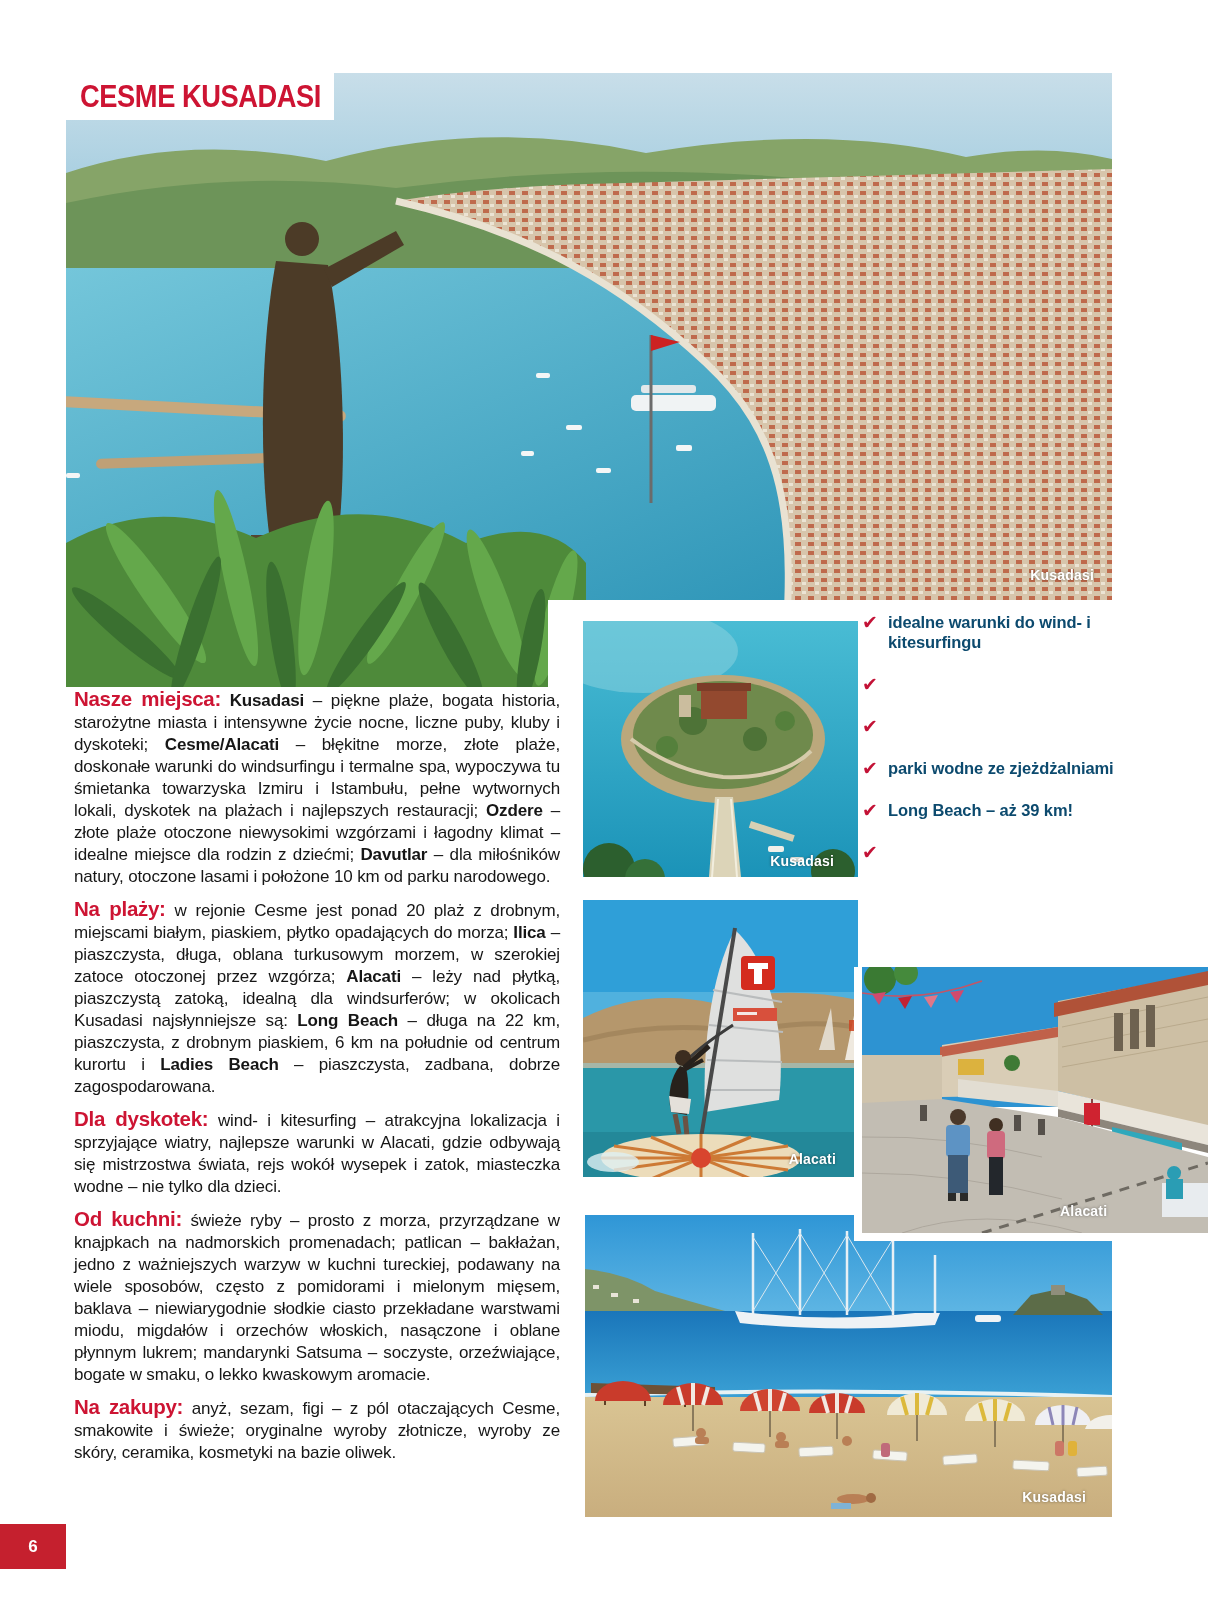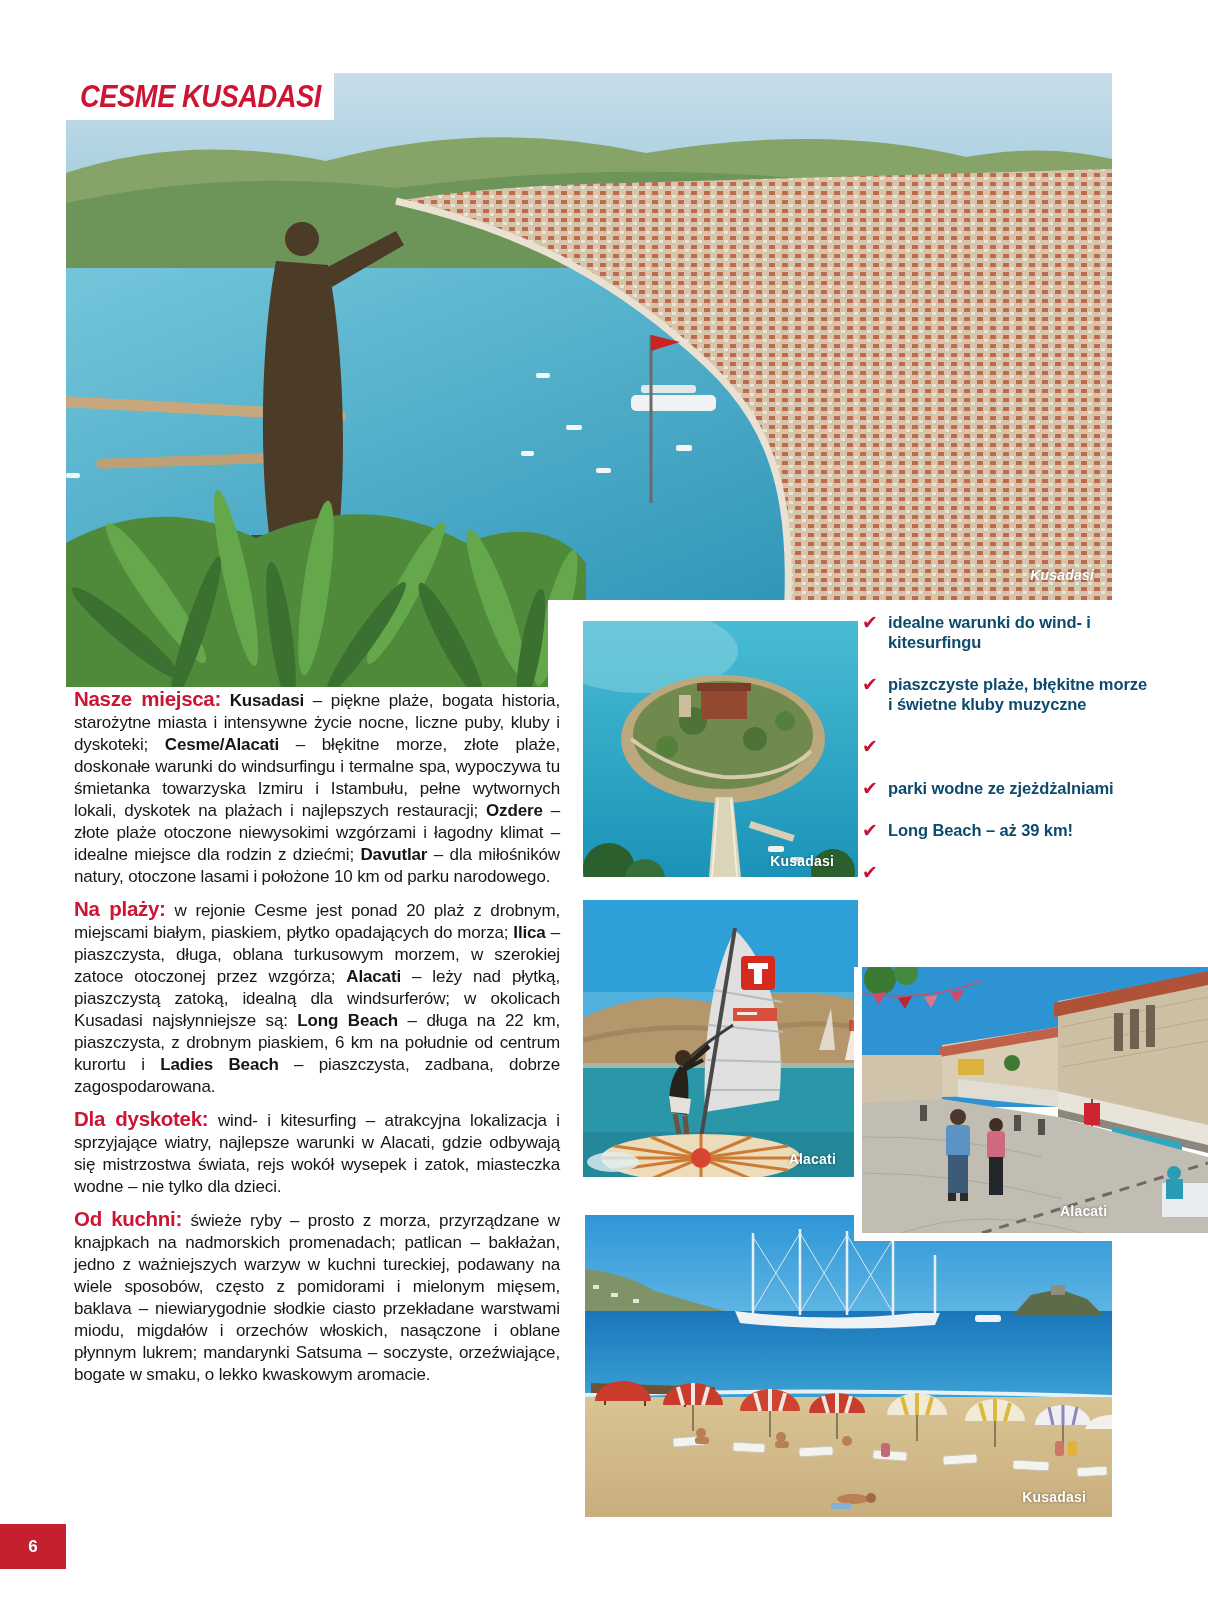--- a/index.html
+++ b/index.html
@@ -13,21 +13,21 @@
     font-family:"Liberation Sans","DejaVu Sans",sans-serif;color:var(--ink);}
   .page{position:relative;width:1208px;height:1600px;background:#fff;}
 
   
   .photo{position:absolute;overflow:hidden;}
   .photo svg{display:block;width:100%;height:100%;}
   .caption{position:absolute;color:#fff;font-size:14px;font-weight:600;
     letter-spacing:.2px;text-shadow:0 0 3px rgba(0,0,0,.45);}
 
   .hero{left:66px;top:73px;width:1046px;height:614px;
-    clip-path:polygon(0 0,1046px 0,1046px 527px,482px 527px,482px 614px,0 614px);font-style:italic;}
+    clip-path:polygon(0 0,1046px 0,1046px 527px,482px 527px,482px 614px,0 614px);}
   .hero .caption{top:494px;right:18px;}
 
   .title-box{position:absolute;left:0;top:0;width:268px;height:47px;background:#fff;
     display:flex;align-items:center;}
   .title{display:inline-block;font-size:31px;font-weight:bold;color:var(--red);
     letter-spacing:-.5px;transform:scaleX(.88);transform-origin:left center;
     padding-left:16px;white-space:nowrap;}
 
   .castle{left:583px;top:621px;width:275px;height:256px;}
   .castle .caption{right:24px;bottom:8px;}
@@ -134,20 +134,21 @@
       <span class="title">CESME KUSADASI</span>
     </div>
     <span class="caption">Kusadasi</span>
   </div>
 
   <div class="col-text" id="text-sections">
       <p class="sec"><span class="sec-h">Nasze miejsca:</span> <b>Kusadasi</b><span> – piękne plaże, bogata historia, starożytne miasta i intensywne życie nocne, liczne puby, kluby i dyskoteki; </span><b>Cesme/Alacati</b><span> – błękitne morze, złote plaże, doskonałe warunki do windsurfingu i termalne spa, wypoczywa tu śmietanka towarzyska Izmiru i Istambułu, pełne wytwornych lokali, dyskotek na plażach i najlepszych restauracji; </span><b>Ozdere</b><span> – złote plaże otoczone niewysokimi wzgórzami i łagodny klimat – idealne miejsce dla rodzin z dziećmi; </span><b>Davutlar</b><span> – dla miłośników natury, otoczone lasami i położone 10 km od parku narodowego.</span></p>
       <p class="sec"><span class="sec-h">Na plaży:</span> <span>w rejonie Cesme jest ponad 20 plaż z drobnym, miejscami białym, piaskiem, płytko opadających do morza; </span><b>Ilica</b><span> – piaszczysta, długa, oblana turkusowym morzem, w szerokiej zatoce otoczonej przez wzgórza; </span><b>Alacati</b><span> – leży nad płytką, piaszczystą zatoką, idealną dla windsurferów; w okolicach Kusadasi najsłynniejsze są: </span><b>Long Beach</b><span> – długa na 22 km, piaszczysta, z drobnym piaskiem, 6 km na południe od centrum kurortu i </span><b>Ladies Beach</b><span> – piaszczysta, zadbana, dobrze zagospodarowana.</span></p>
       <p class="sec"><span class="sec-h">Dla dyskotek:</span> <span>wind- i kitesurfing – atrakcyjna lokalizacja i sprzyjające wiatry, najlepsze warunki w Alacati, gdzie odbywają się mistrzostwa świata, rejs wokół wysepek i zatok, miasteczka wodne – nie tylko dla dzieci.</span></p>
       <p class="sec"><span class="sec-h">Od kuchni:</span> <span>świeże ryby – prosto z morza, przyrządzane w knajpkach na nadmorskich promenadach; patlican – bakłażan, jedno z ważniejszych warzyw w kuchni tureckiej, podawany na wiele sposobów, często z pomidorami i mielonym mięsem, baklava – niewiarygodnie słodkie ciasto przekładane warstwami miodu, migdałów i orzechów włoskich, nasączone i oblane płynnym lukrem; mandarynki Satsuma – soczyste, orzeźwiające, bogate w smaku, o lekko kwaskowym aromacie.</span></p>
+      <p class="sec"><span class="sec-h">Na zakupy:</span> <span>anyż, sezam, figi – z pól otaczających Cesme, smakowite i świeże; oryginalne wyroby złotnicze, wyroby ze skóry, ceramika, kosmetyki na bazie oliwek.</span></p>
     </div>
 
   <div class="photo castle">
     <svg viewBox="0 0 275 256" preserveAspectRatio="none">
       <defs>
         <linearGradient id="c-w" x1="0" y1="0" x2="0" y2="1">
           <stop offset="0" stop-color="#49bcd4"></stop>
             <stop offset="1" stop-color="#1b93b8"></stop>
         </linearGradient>
       </defs>
@@ -176,21 +177,20 @@
     <span class="caption">Kusadasi</span>
   </div>
 
   <div class="highlights" id="highlights">
       <div class="check-item">
         <span class="check">✔</span>
         <span class="check-text">idealne warunki do wind- i kitesurfingu</span>
       </div>
       <div class="check-item">
         <span class="check">✔</span>
-        <span class="check-text">piaszczyste plaże, błękitne morze i świetne kluby muzyczne</span>
       </div>
       <div class="check-item">
         <span class="check">✔</span>
       </div>
       <div class="check-item">
         <span class="check">✔</span>
         <span class="check-text">parki wodne ze zjeżdżalniami</span>
       </div>
       <div class="check-item">
         <span class="check">✔</span>

